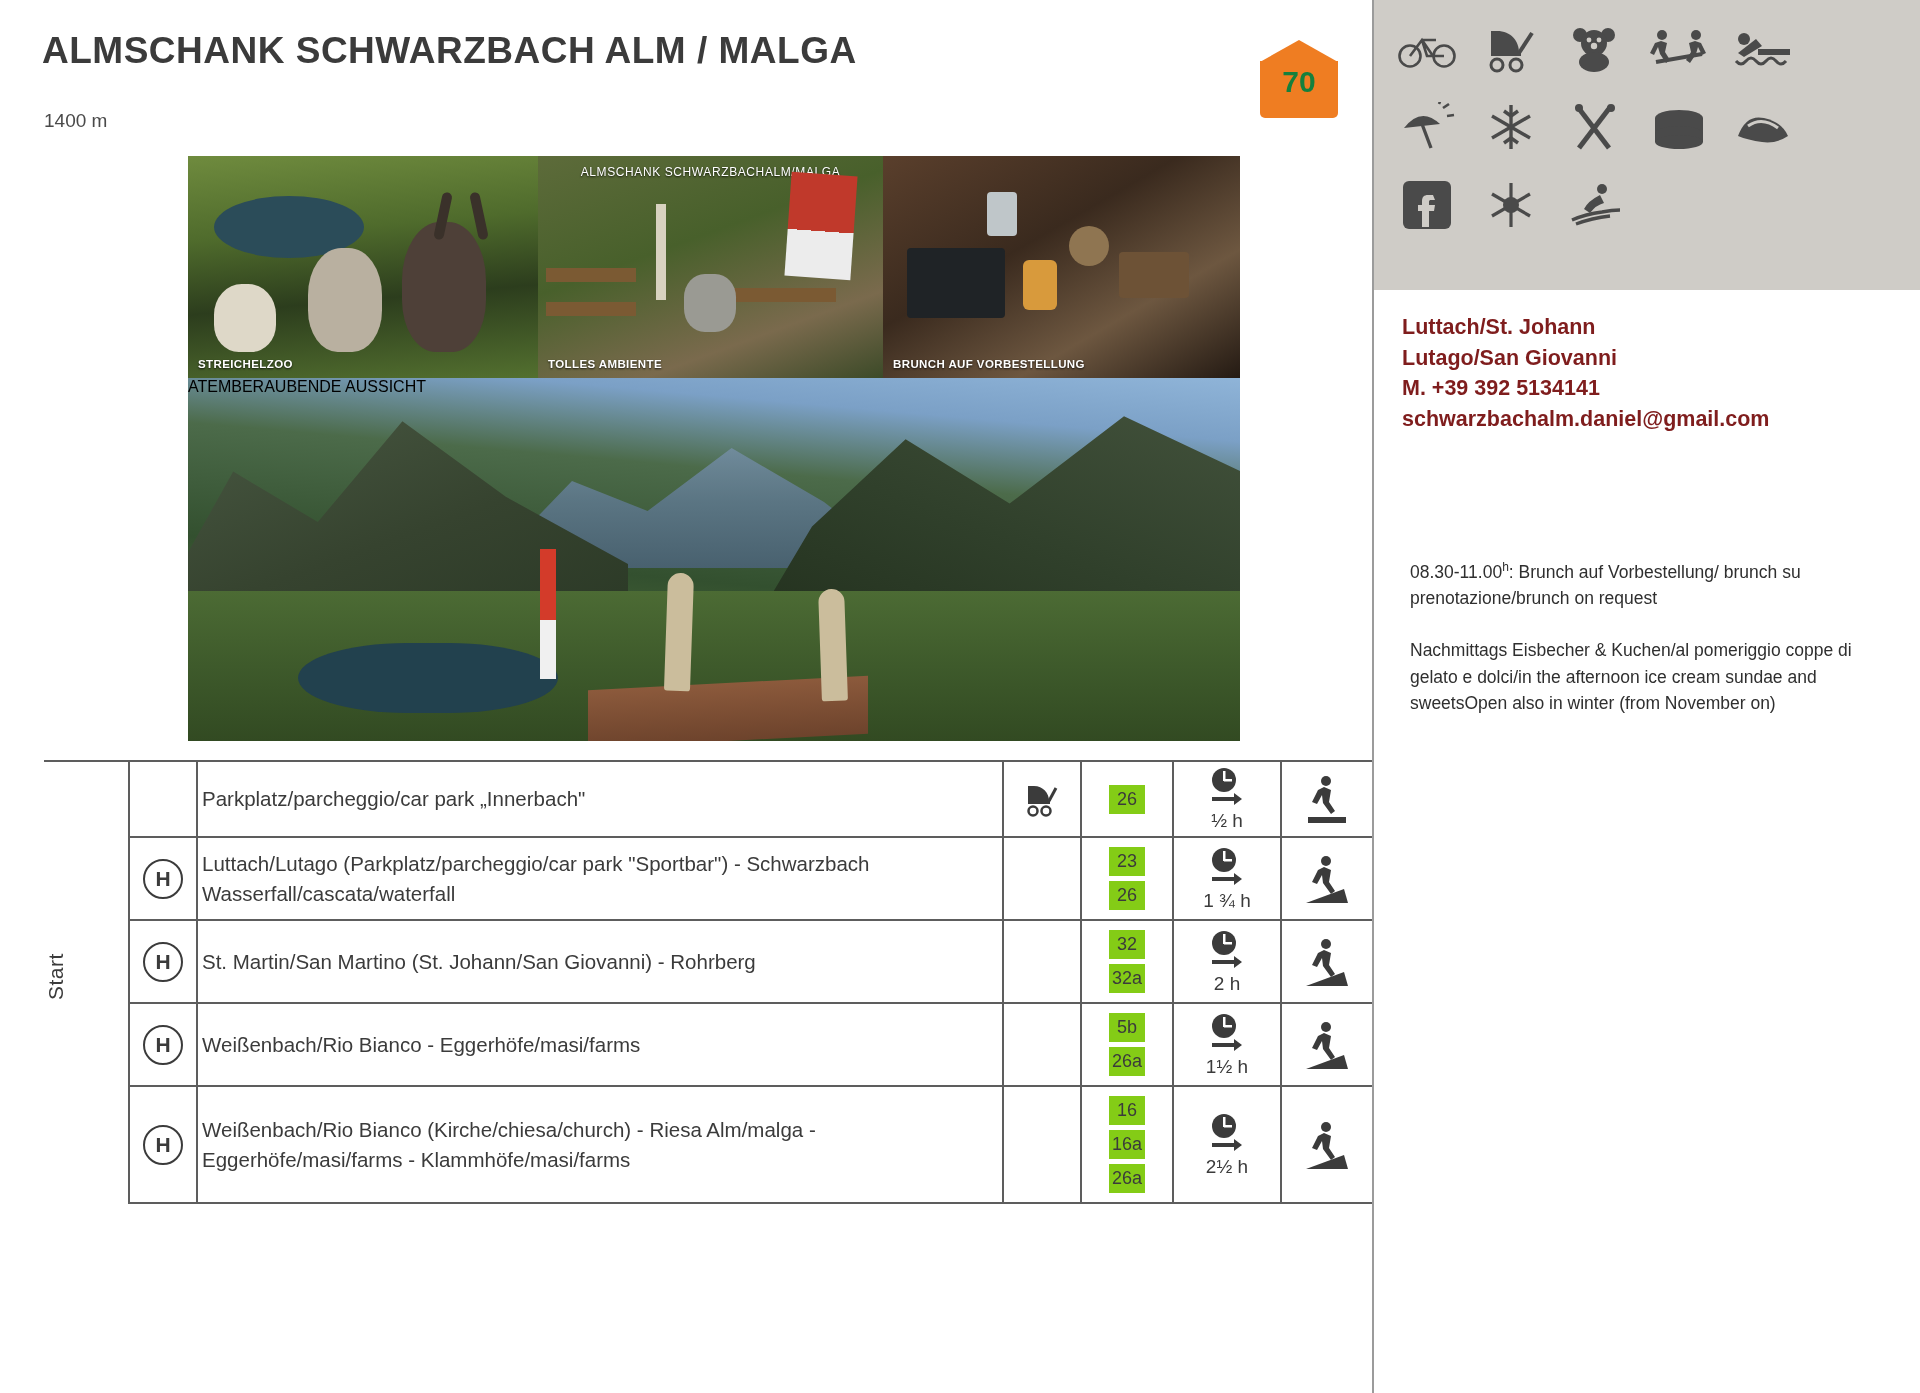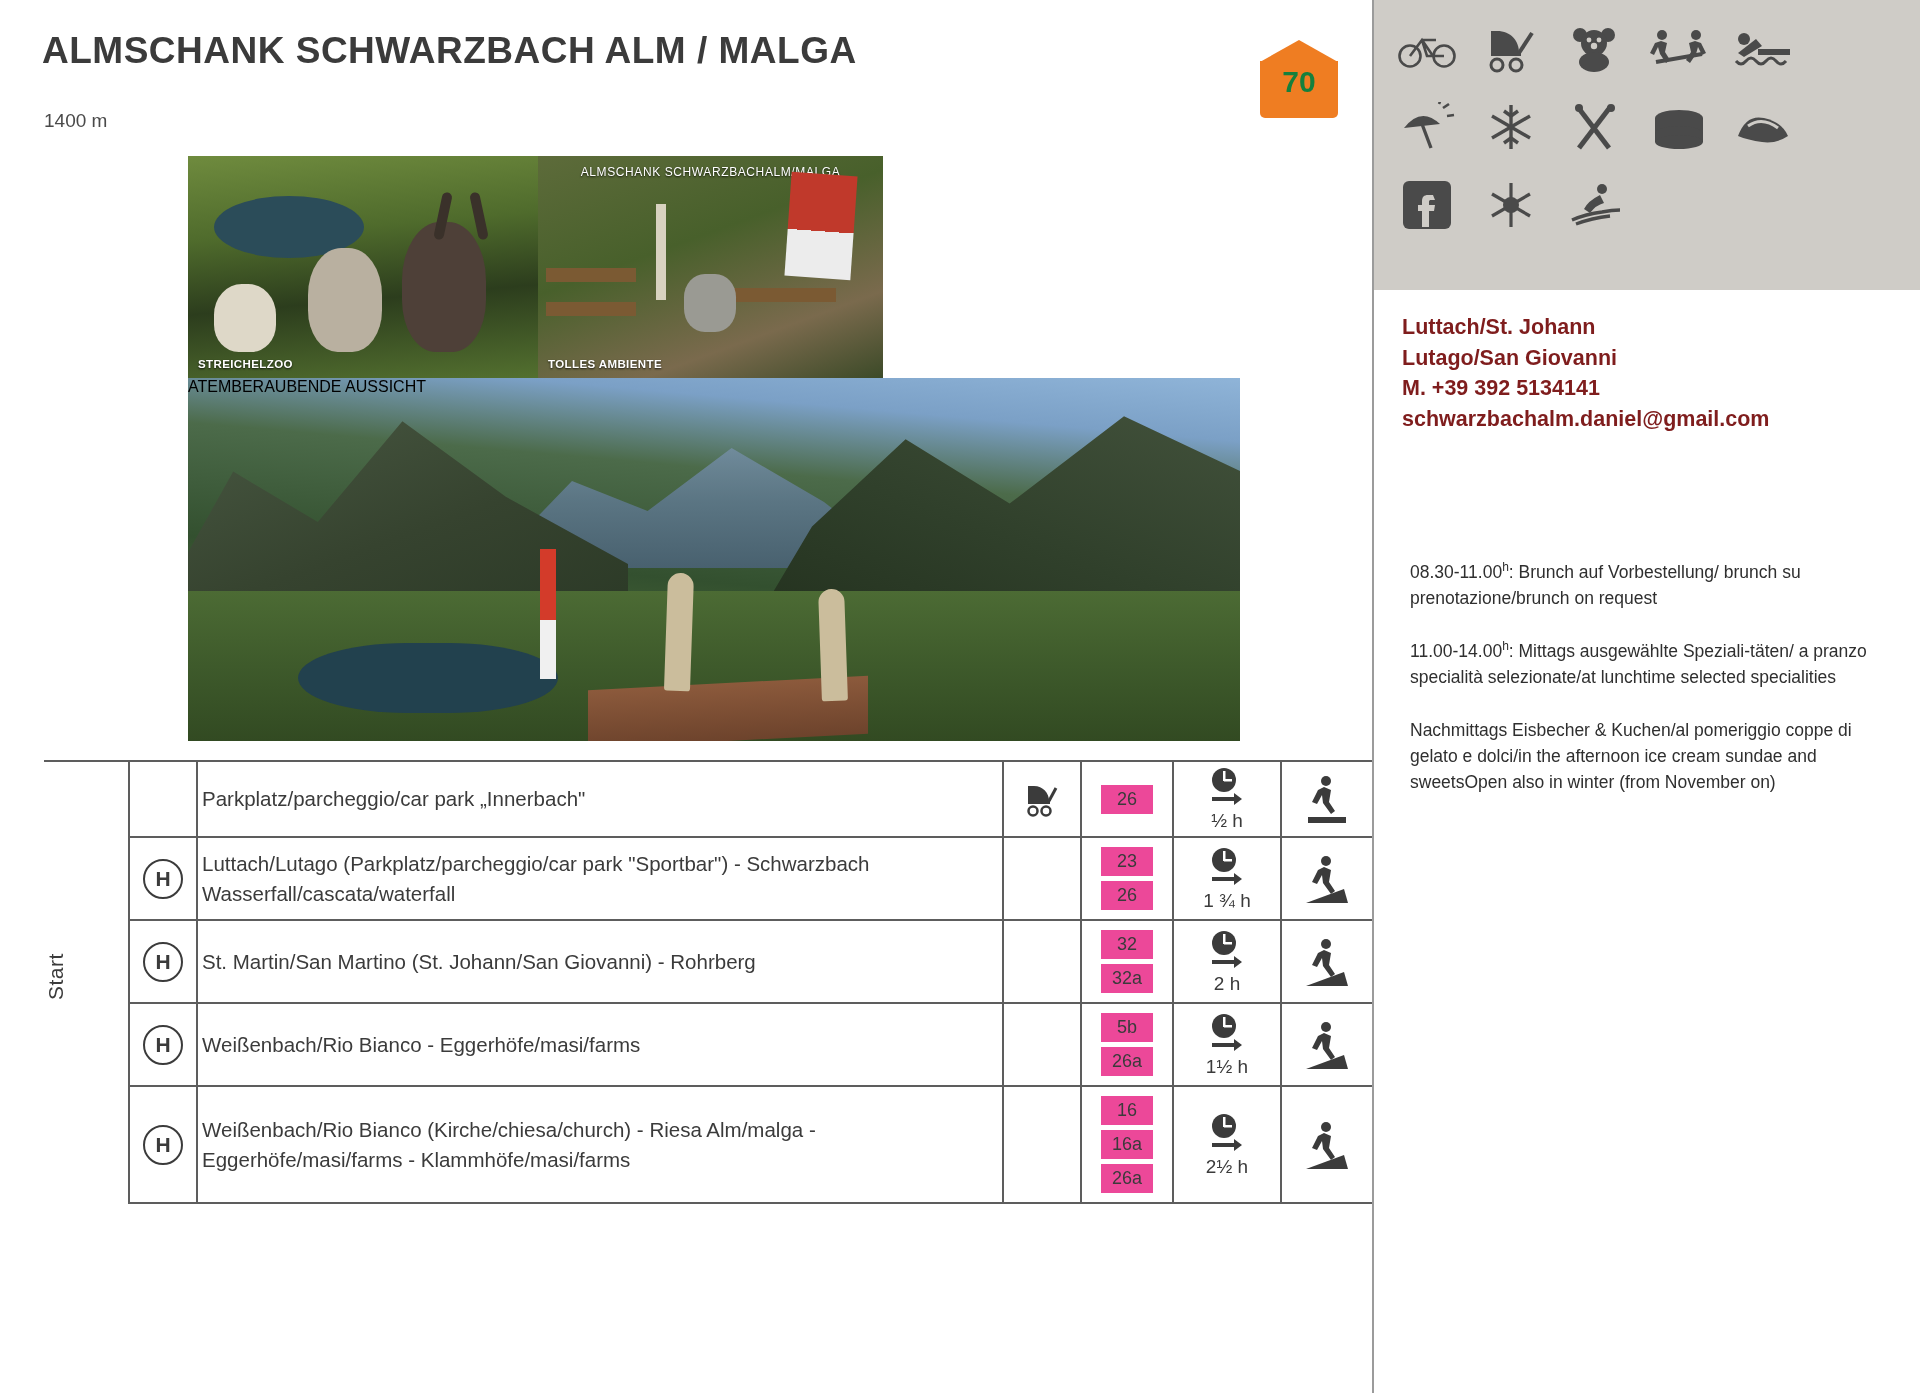--- a/index.html
+++ b/index.html
@@ -190,22 +190,22 @@
     border-radius: 50%;
     line-height: 36px;
     font-size: 21px;
     font-weight: bold;
     color: #3b3b3b;
     text-align: center;
   }
   .numchip {
     display: block;
     margin: 5px auto;
-    width: 52px;
-    background: #ec4899;
+    width: 36px;
+    background: #84cc16;
     color: #3b3b3b;
     font-size: 18px;
     padding: 4px 0;
     text-align: center;
   }
   .timeval { font-size: 19px; color: #3b3b3b; margin-top: 2px; }
   svg { display: block; }
   .ctr { display: flex; align-items: center; justify-content: center; }
 
   
@@ -278,20 +278,28 @@
           <div class="cap-top">ALMSCHANK  SCHWARZBACHALM/MALGA</div>
           <div class="tableshape" style="left:8px;top:112px;width:90px;height:14px;"></div>
           <div class="tableshape" style="left:8px;top:146px;width:90px;height:14px;"></div>
           <div class="tableshape" style="left:178px;top:132px;width:120px;height:14px;"></div>
           <div class="tableshape" style="left:118px;top:48px;width:10px;height:96px;background:#d8d2c0;"></div>
           <div class="flag" style="left:250px;top:18px;width:66px;height:104px;background:linear-gradient(180deg,#c0392b 0%,#c0392b 55%,#ececec 55%,#ececec 100%);transform:rotate(4deg);"></div>
           <div class="goat" style="left:146px;top:118px;width:52px;height:58px;background:#9a9a93;border-radius:40%;"></div>
           <div class="cap">TOLLES AMBIENTE</div>
         </div>
 
+        <div class="ph p3">
+          <div class="ph3-obj" style="left:24px;top:92px;width:98px;height:70px;background:#1f2326;"></div>
+          <div class="ph3-obj" style="left:140px;top:104px;width:34px;height:50px;background:#d89a3c;border-radius:6px;"></div>
+          <div class="ph3-obj" style="left:186px;top:70px;width:40px;height:40px;background:#8f7551;border-radius:50%;"></div>
+          <div class="ph3-obj" style="left:236px;top:96px;width:70px;height:46px;background:#6d5236;"></div>
+          <div class="ph3-obj" style="left:104px;top:36px;width:30px;height:44px;background:#bfc6c9;border-radius:4px;"></div>
+          <div class="cap">BRUNCH AUF VORBESTELLUNG</div>
+        </div>
 
       </div>
 
       <div class="photo-big">
         <div class="mtC"></div>
         <div class="mtL"></div>
         <div class="mtR"></div>
         <div class="meadow"></div>
         <div class="roofs"></div>
         <div class="bigpond"></div>
@@ -609,18 +617,17 @@
 
     <div class="contact">
       <div>Luttach/St. Johann</div>
       <div>Lutago/San Giovanni</div>
       <div>M. +39 392 5134141</div>
       <div>schwarzbachalm.daniel@gmail.com</div>
     </div>
 
     <div class="opening">
       <p><span>08.30-11.00</span><span class="sup">h</span><span>: Brunch auf Vorbestellung/ brunch su prenotazione/brunch on request</span></p>
-      <p><span>11.00-14.00</span><span class="sup">h</span><span>: Mittags ausgewählte Speziali-täten/ a pranzo specialità selezionate/at lunchtime selected specialities</span></p>
       <p>Nachmittags Eisbecher &amp; Kuchen/al pomeriggio coppe di gelato e dolci/in the afternoon ice cream sundae and sweetsOpen also in winter (from November on)</p>
     </div>
 
   </div>
 </div>
 
 </body></html>

